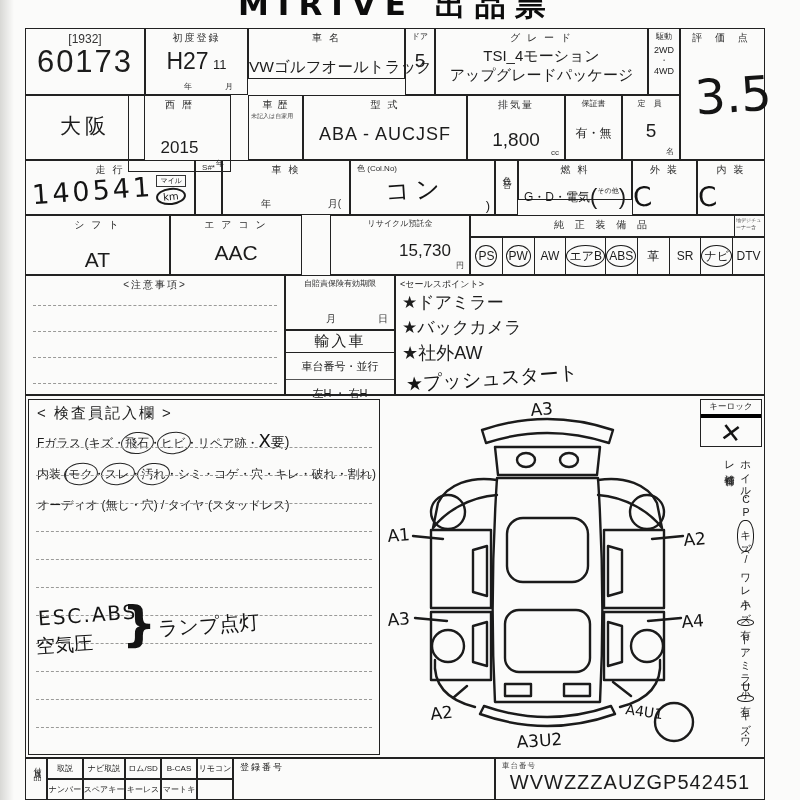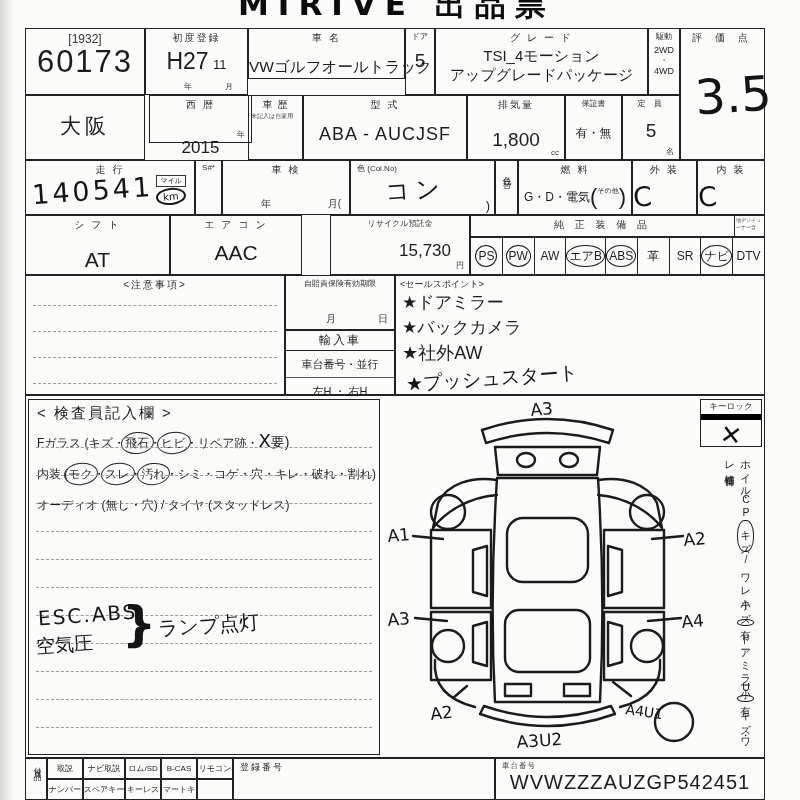--- a/index.html
+++ b/index.html
@@ -77,21 +77,21 @@
 
   <div class="cell" style="left:680px;top:28px;width:85px;height:132px">
     <div class="hdr" style="letter-spacing:5px">評 価 点</div>
     <div class="hand tilt" style="font-size:48px;margin:22px 0 0 14px">3.5</div>
   </div>
 
   <div class="cell" style="left:25px;top:95px;width:120px;height:65px">
     <div style="font-size:21px;text-align:center;margin-top:16px;letter-spacing:4px">大阪</div>
   </div>
 
-  <div class="cell" style="left:149px;top:95px;width:103px;height:48px">
+  <div class="cell" style="left:128px;top:95px;width:103px;height:77px">
     <div class="hdr">西  暦</div>
     <div style="font-size:17px;text-align:center;margin-top:26px">2015</div>
     <span class="unit" style="right:6px;bottom:2px">年</span>
   </div>
 
   <div class="cell" style="left:248px;top:95px;width:55px;height:65px">
     <div class="hdr" style="letter-spacing:1px">車  歴</div>
     <div style="font-size:6px;color:#444;padding-left:2px">未記入は自家用</div>
   </div>
 
@@ -139,21 +139,21 @@
   <div class="cell" style="left:350px;top:160px;width:145px;height:55px">
     <div class="hdr sm" style="text-align:left;padding-left:6px">色 (Col.No)</div>
     <div class="hand tilt" style="font-size:24px;position:absolute;left:34px;top:13px;letter-spacing:6px">コン</div>
     <span style="position:absolute;right:4px;bottom:1px;font-size:13px">)</span>
   </div>
 
   <div class="cell" style="left:495px;top:160px;width:23px;height:55px">
     <div style="writing-mode:vertical-rl;font-size:9px;margin:8px auto 0;letter-spacing:4px">色替</div>
   </div>
 
-  <div class="cell" style="left:518px;top:160px;width:114px;height:55px">
+  <div class="cell" style="left:518px;top:160px;width:114px;height:40px">
     <div class="hdr">燃  料</div>
     <div style="text-align:center;margin-top:7px;white-space:nowrap">
       <span style="font-size:12px">G・D・電気</span><span style="font-size:22px;vertical-align:-3px">(</span><span style="font-size:7px;vertical-align:8px">その他</span><span style="font-size:22px;vertical-align:-3px">)</span>
     </div>
   </div>
 
   <div class="cell" style="left:632px;top:160px;width:65px;height:55px">
     <div class="hdr">外 装</div>
     <div class="hand tilt" style="font-size:27px;text-align:center;margin-top:4px">C</div>
   </div>
@@ -223,21 +223,21 @@
   <div class="dash" style="left:33px;top:357px;width:244px"></div>
   <div class="dash" style="left:33px;top:383px;width:244px"></div>
 
   <div class="cell" style="left:285px;top:275px;width:110px;height:55px">
     <div class="hdr sm">自賠責保険有効期限</div>
     <span class="unit" style="left:40px;bottom:3px;font-size:10px">月</span>
     <span class="unit" style="right:6px;bottom:3px;font-size:10px">日</span>
   </div>
 
   <div class="cell" style="left:285px;top:330px;width:110px;height:65px">
-    <div style="font-size:12px;text-align:center;border-bottom:1.2px solid #222;padding:1px 8px;letter-spacing:2px">輸入車</div>
+    <div style="font-size:15px;text-align:center;border-bottom:1.2px solid #222;padding:1px 8px;letter-spacing:2px">輸入車</div>
     <div style="font-size:11px;text-align:center;padding:6px 0 5px;border-bottom:1px solid #555">車台番号・並行</div>
     <div style="font-size:11px;text-align:center;padding-top:6px">左H ・ 右H</div>
   </div>
 
   <div class="cell" style="left:395px;top:275px;width:370px;height:120px">
     <div style="font-size:9px;padding:2px 0 0 4px">&lt;セールスポイント&gt;</div>
     <div style="font-size:17px;padding-left:6px;line-height:1.45">★ドアミラー</div>
     <div style="font-size:17px;padding-left:6px;line-height:1.45">★バックカメラ</div>
     <div style="font-size:18px;padding-left:6px;line-height:1.45">★社外AW</div>
     <div class="hand tilt" style="font-size:19px;padding-left:10px">★プッシュスタート</div>
@@ -310,21 +310,21 @@
       <text x="299" y="146" transform="rotate(-5 299 146)">A2</text>
       <text x="3" y="226" transform="rotate(-5 3 226)">A3</text>
       <text x="297" y="228" transform="rotate(-5 297 228)">A4</text>
       <text x="46" y="320" transform="rotate(-6 46 320)">A2</text>
       <text x="240" y="314" font-size="14" transform="rotate(8 240 314)">A4U1</text>
       <text x="132" y="348" transform="rotate(-4 132 348)">A3U2</text>
     </g>
   </svg>
 
   <div class="cell" style="left:700px;top:399px;width:62px;height:48px">
-    <div style="font-size:8.5px;text-align:center;border-bottom:6px solid #000000;padding:1px 0">キーロック</div>
+    <div style="font-size:8.5px;text-align:center;border-bottom:4px solid #000000;padding:1px 0">キーロック</div>
     <div class="hand" style="font-size:26px;text-align:center;line-height:30px;transform:rotate(8deg)">✕</div>
   </div>
 
   <div class="vstrip" style="position:absolute;left:722px;top:453px;height:300px">
     <span>ホイル・CP</span><span class="circ">キズ</span><span>/ワレ</span><span>小キズ</span><span class="circ">有</span><span>ドアミラー</span><span>小U</span><span class="circ">有</span><span>キズ・ワレ</span><span>補修有</span>
   </div>
 
   <div class="cell" style="left:25px;top:758px;width:22px;height:42px">
     <div style="writing-mode:vertical-rl;font-size:8px;margin:2px auto 0;letter-spacing:3px">付属品</div>
   </div>

